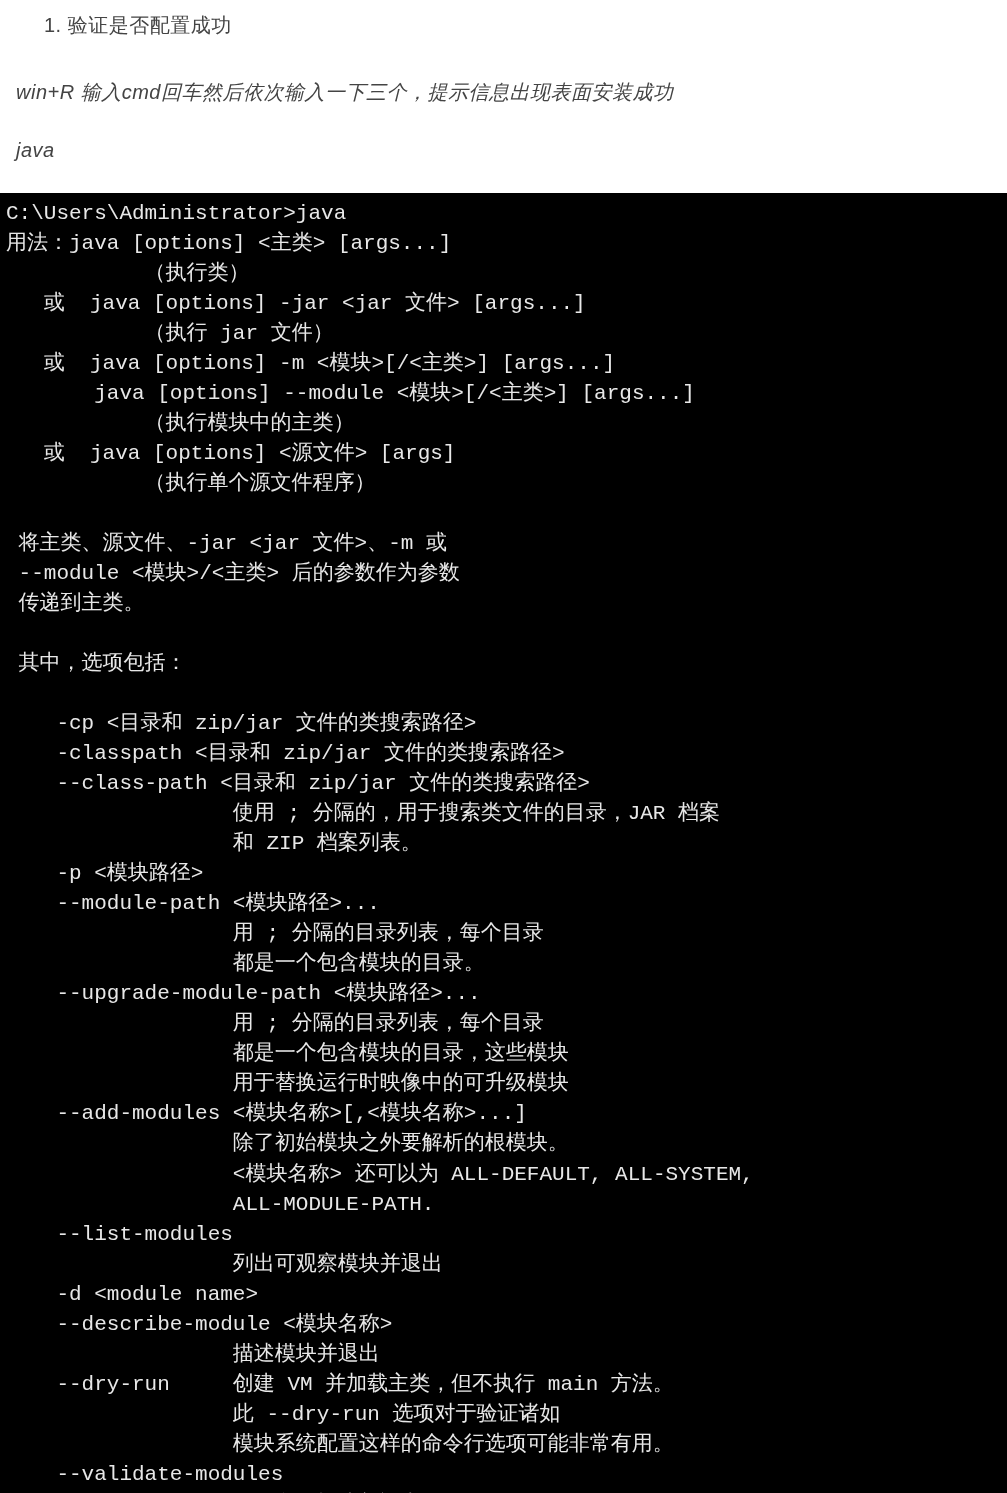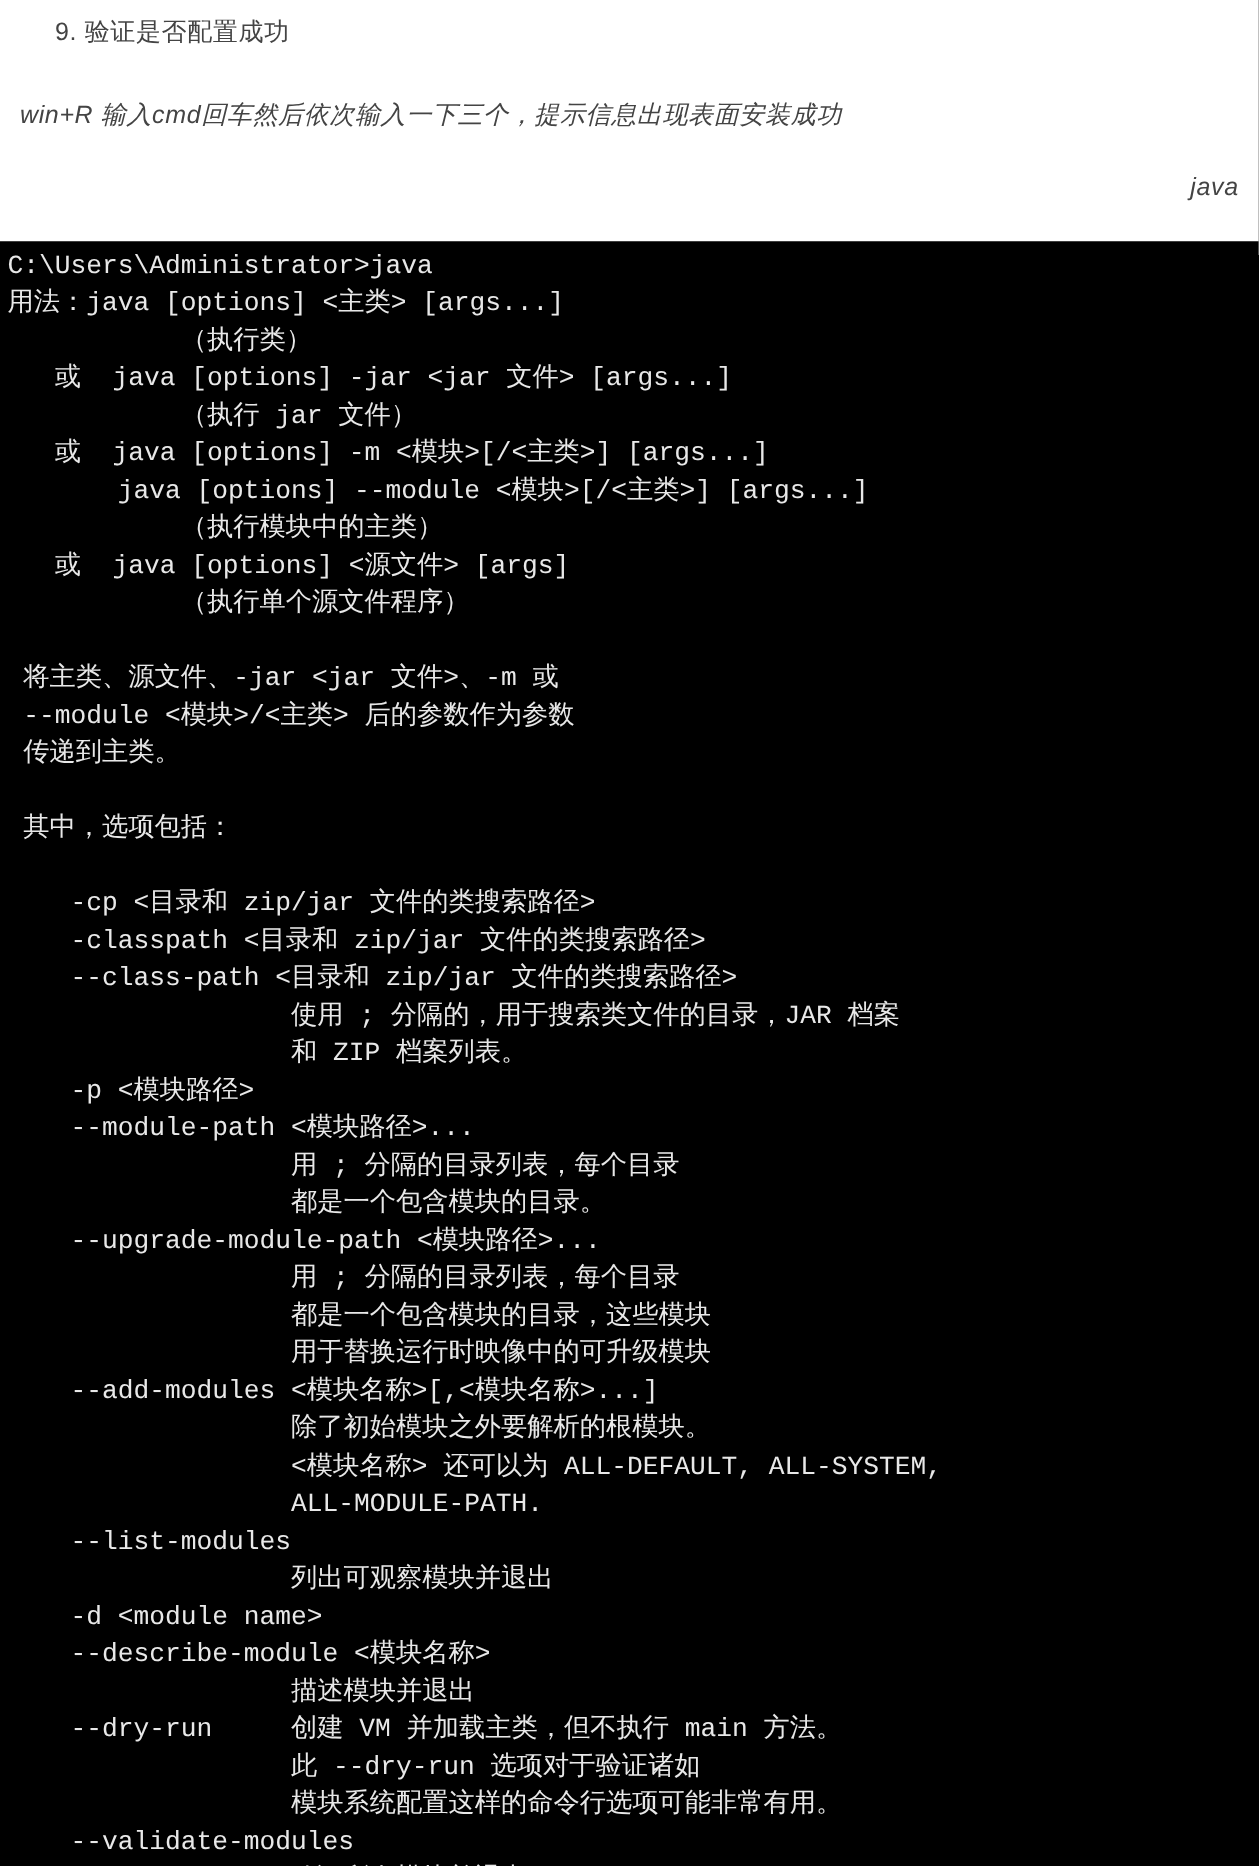--- a/index.html
+++ b/index.html
@@ -17,40 +17,40 @@
       letter-spacing: 0.5px;
     }
     .para {
       font-size: 20px;
       color: #444;
       margin: 36px 0 8px 0;
       letter-spacing: 0.5px;
       line-height: 1.7;
       font-style: italic;
     }
-    .para.tight { margin-top: 24px; text-align: right; }
+    .para.tight { margin-top: 24px; }
     .terminal {
       background: #000000;
       color: #e8e8e8;
       font-family: "Consolas", "Courier New", "SimSun", monospace;
       font-size: 21px;
       line-height: 1.43;
       padding: 6px 6px 10px 6px;
       margin: 26px 0 0 0;
       white-space: pre;
       overflow: hidden;
     }
     .wrap { position: relative; width: 1007px; }
   </style>
 </head>
 <body>
 
 <div class="wrap">
   <div class="article">
-    <div class="list-item">9. 验证是否配置成功</div>
+    <div class="list-item">1. 验证是否配置成功</div>
     <div class="para">win+R 输入cmd回车然后依次输入一下三个，提示信息出现表面安装成功</div>
     <div class="para tight">java</div>
   </div>
 
   <div class="terminal" id="terminal">C:\Users\Administrator&gt;java
 用法：java [options] &lt;主类&gt; [args...]
            （执行类）
    或  java [options] -jar &lt;jar 文件&gt; [args...]
            （执行 jar 文件）
    或  java [options] -m &lt;模块&gt;[/&lt;主类&gt;] [args...]

